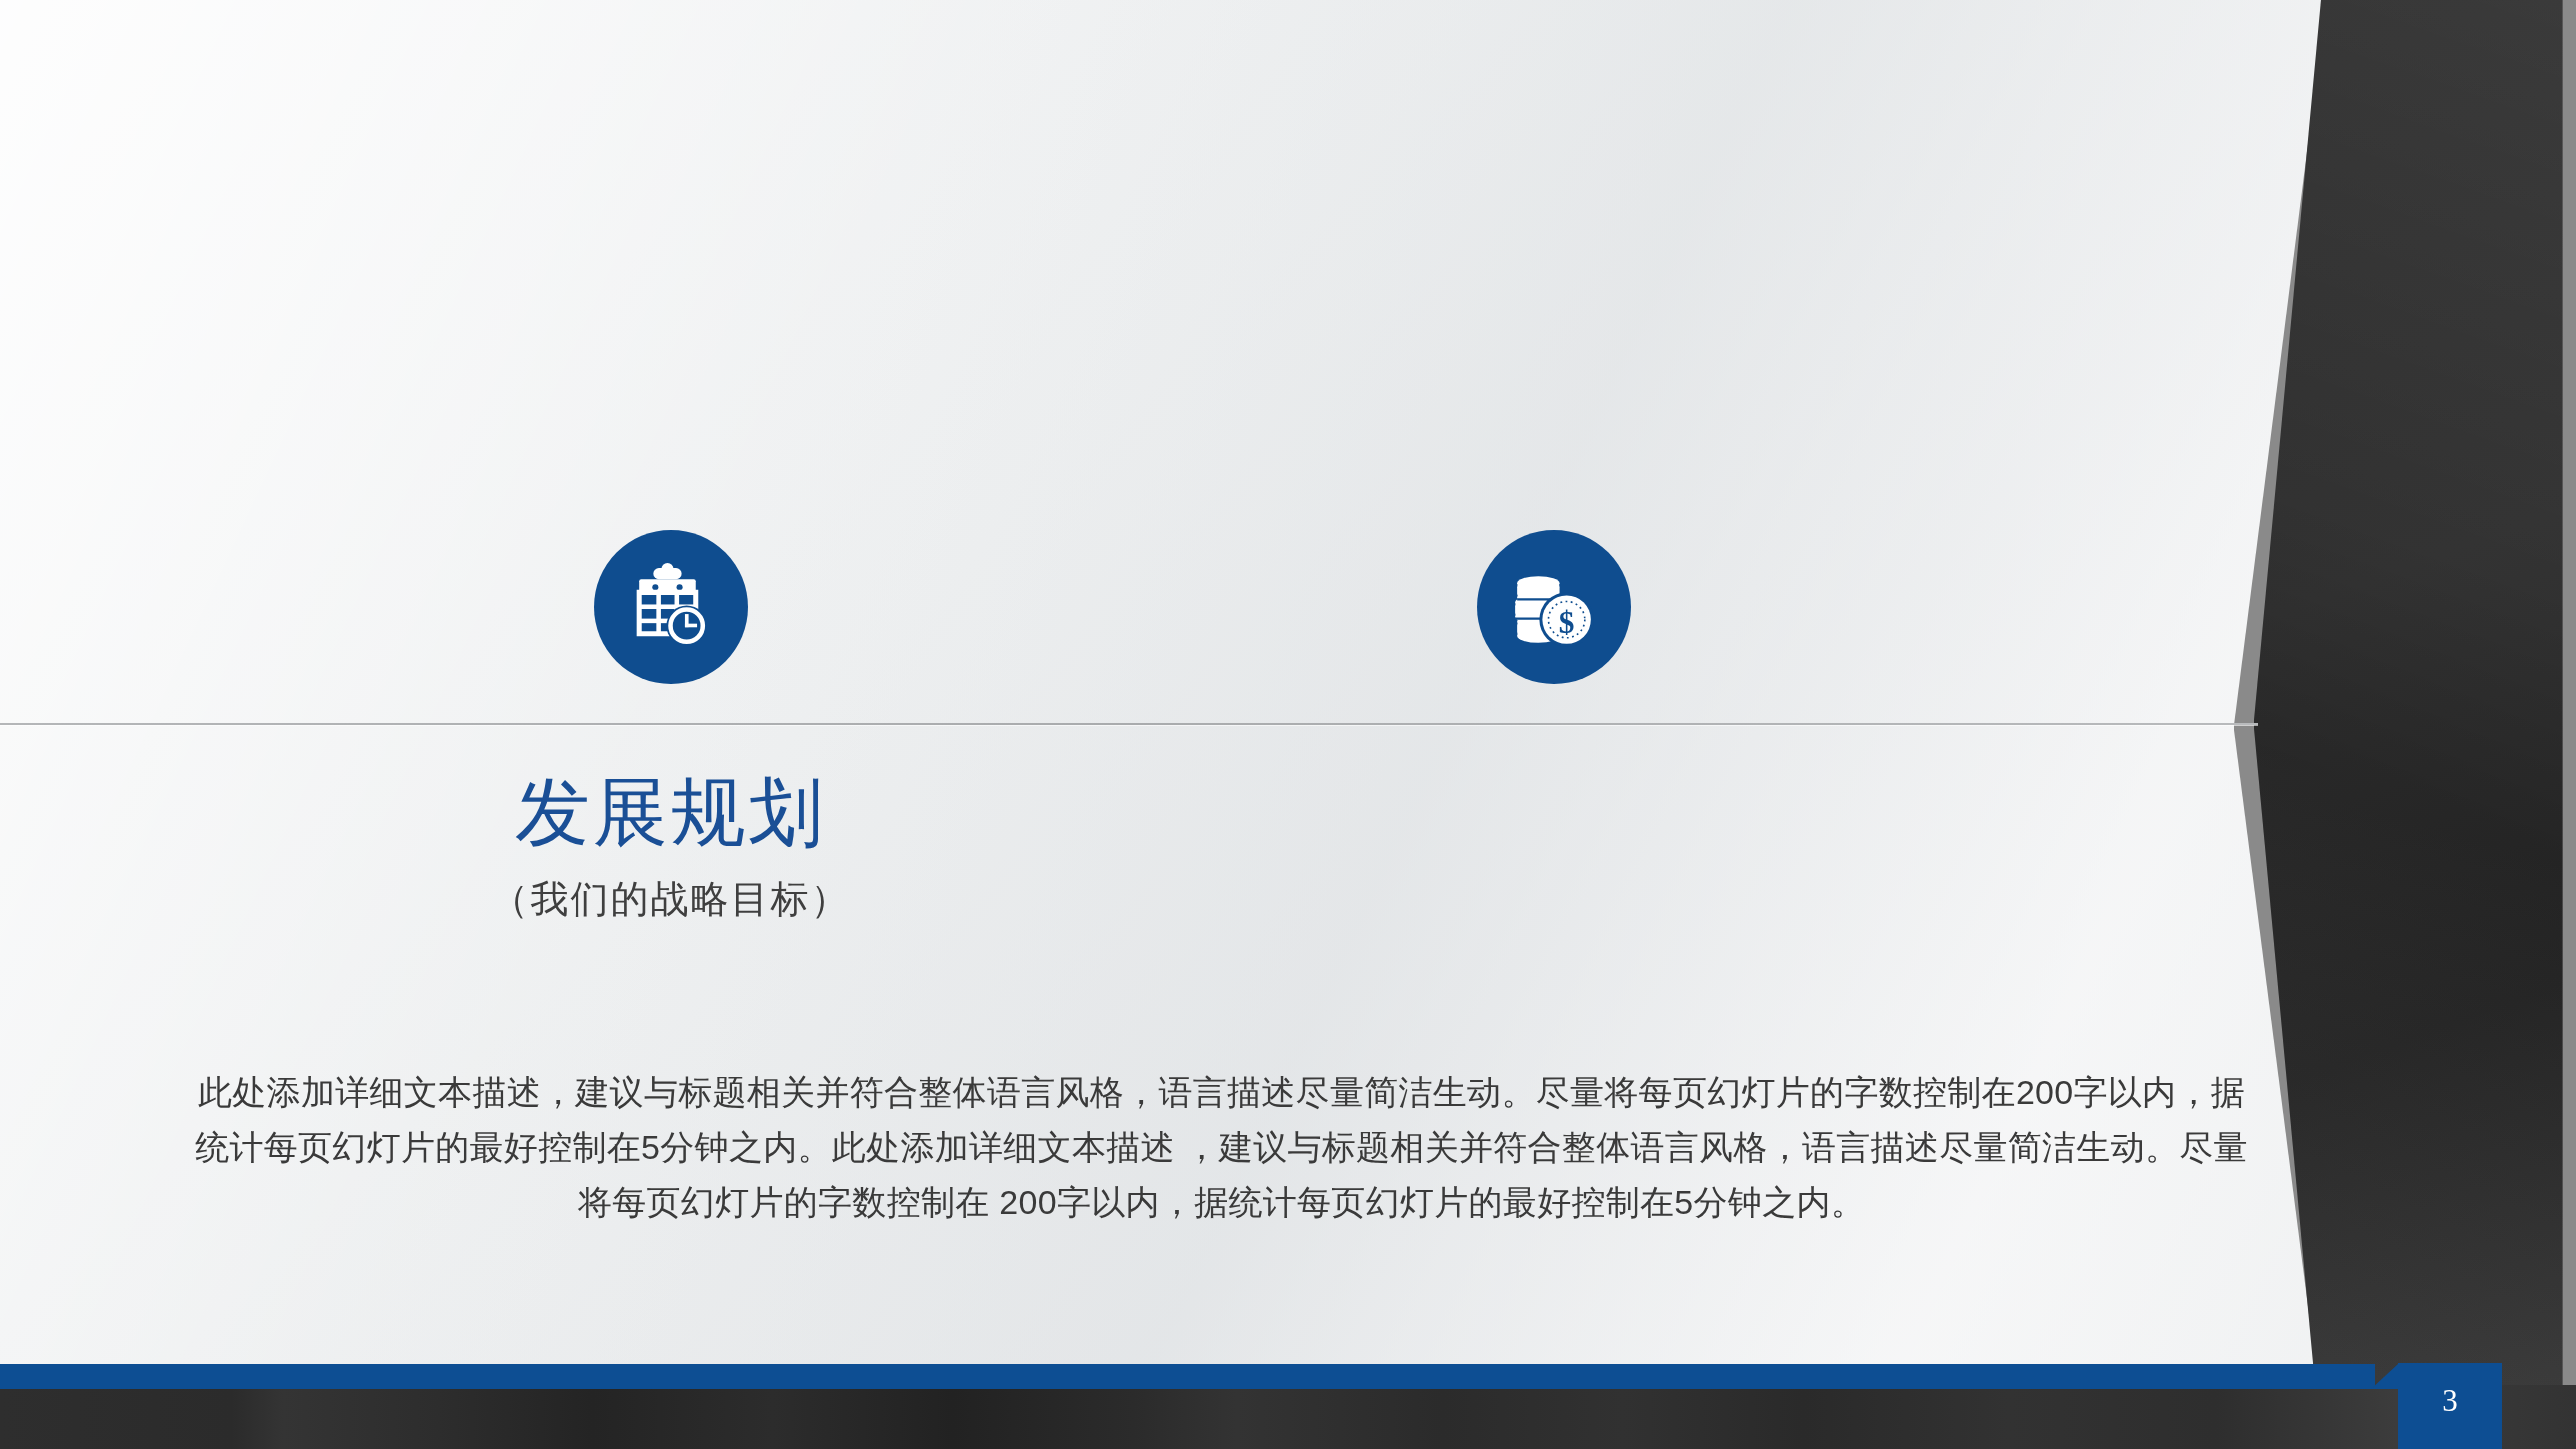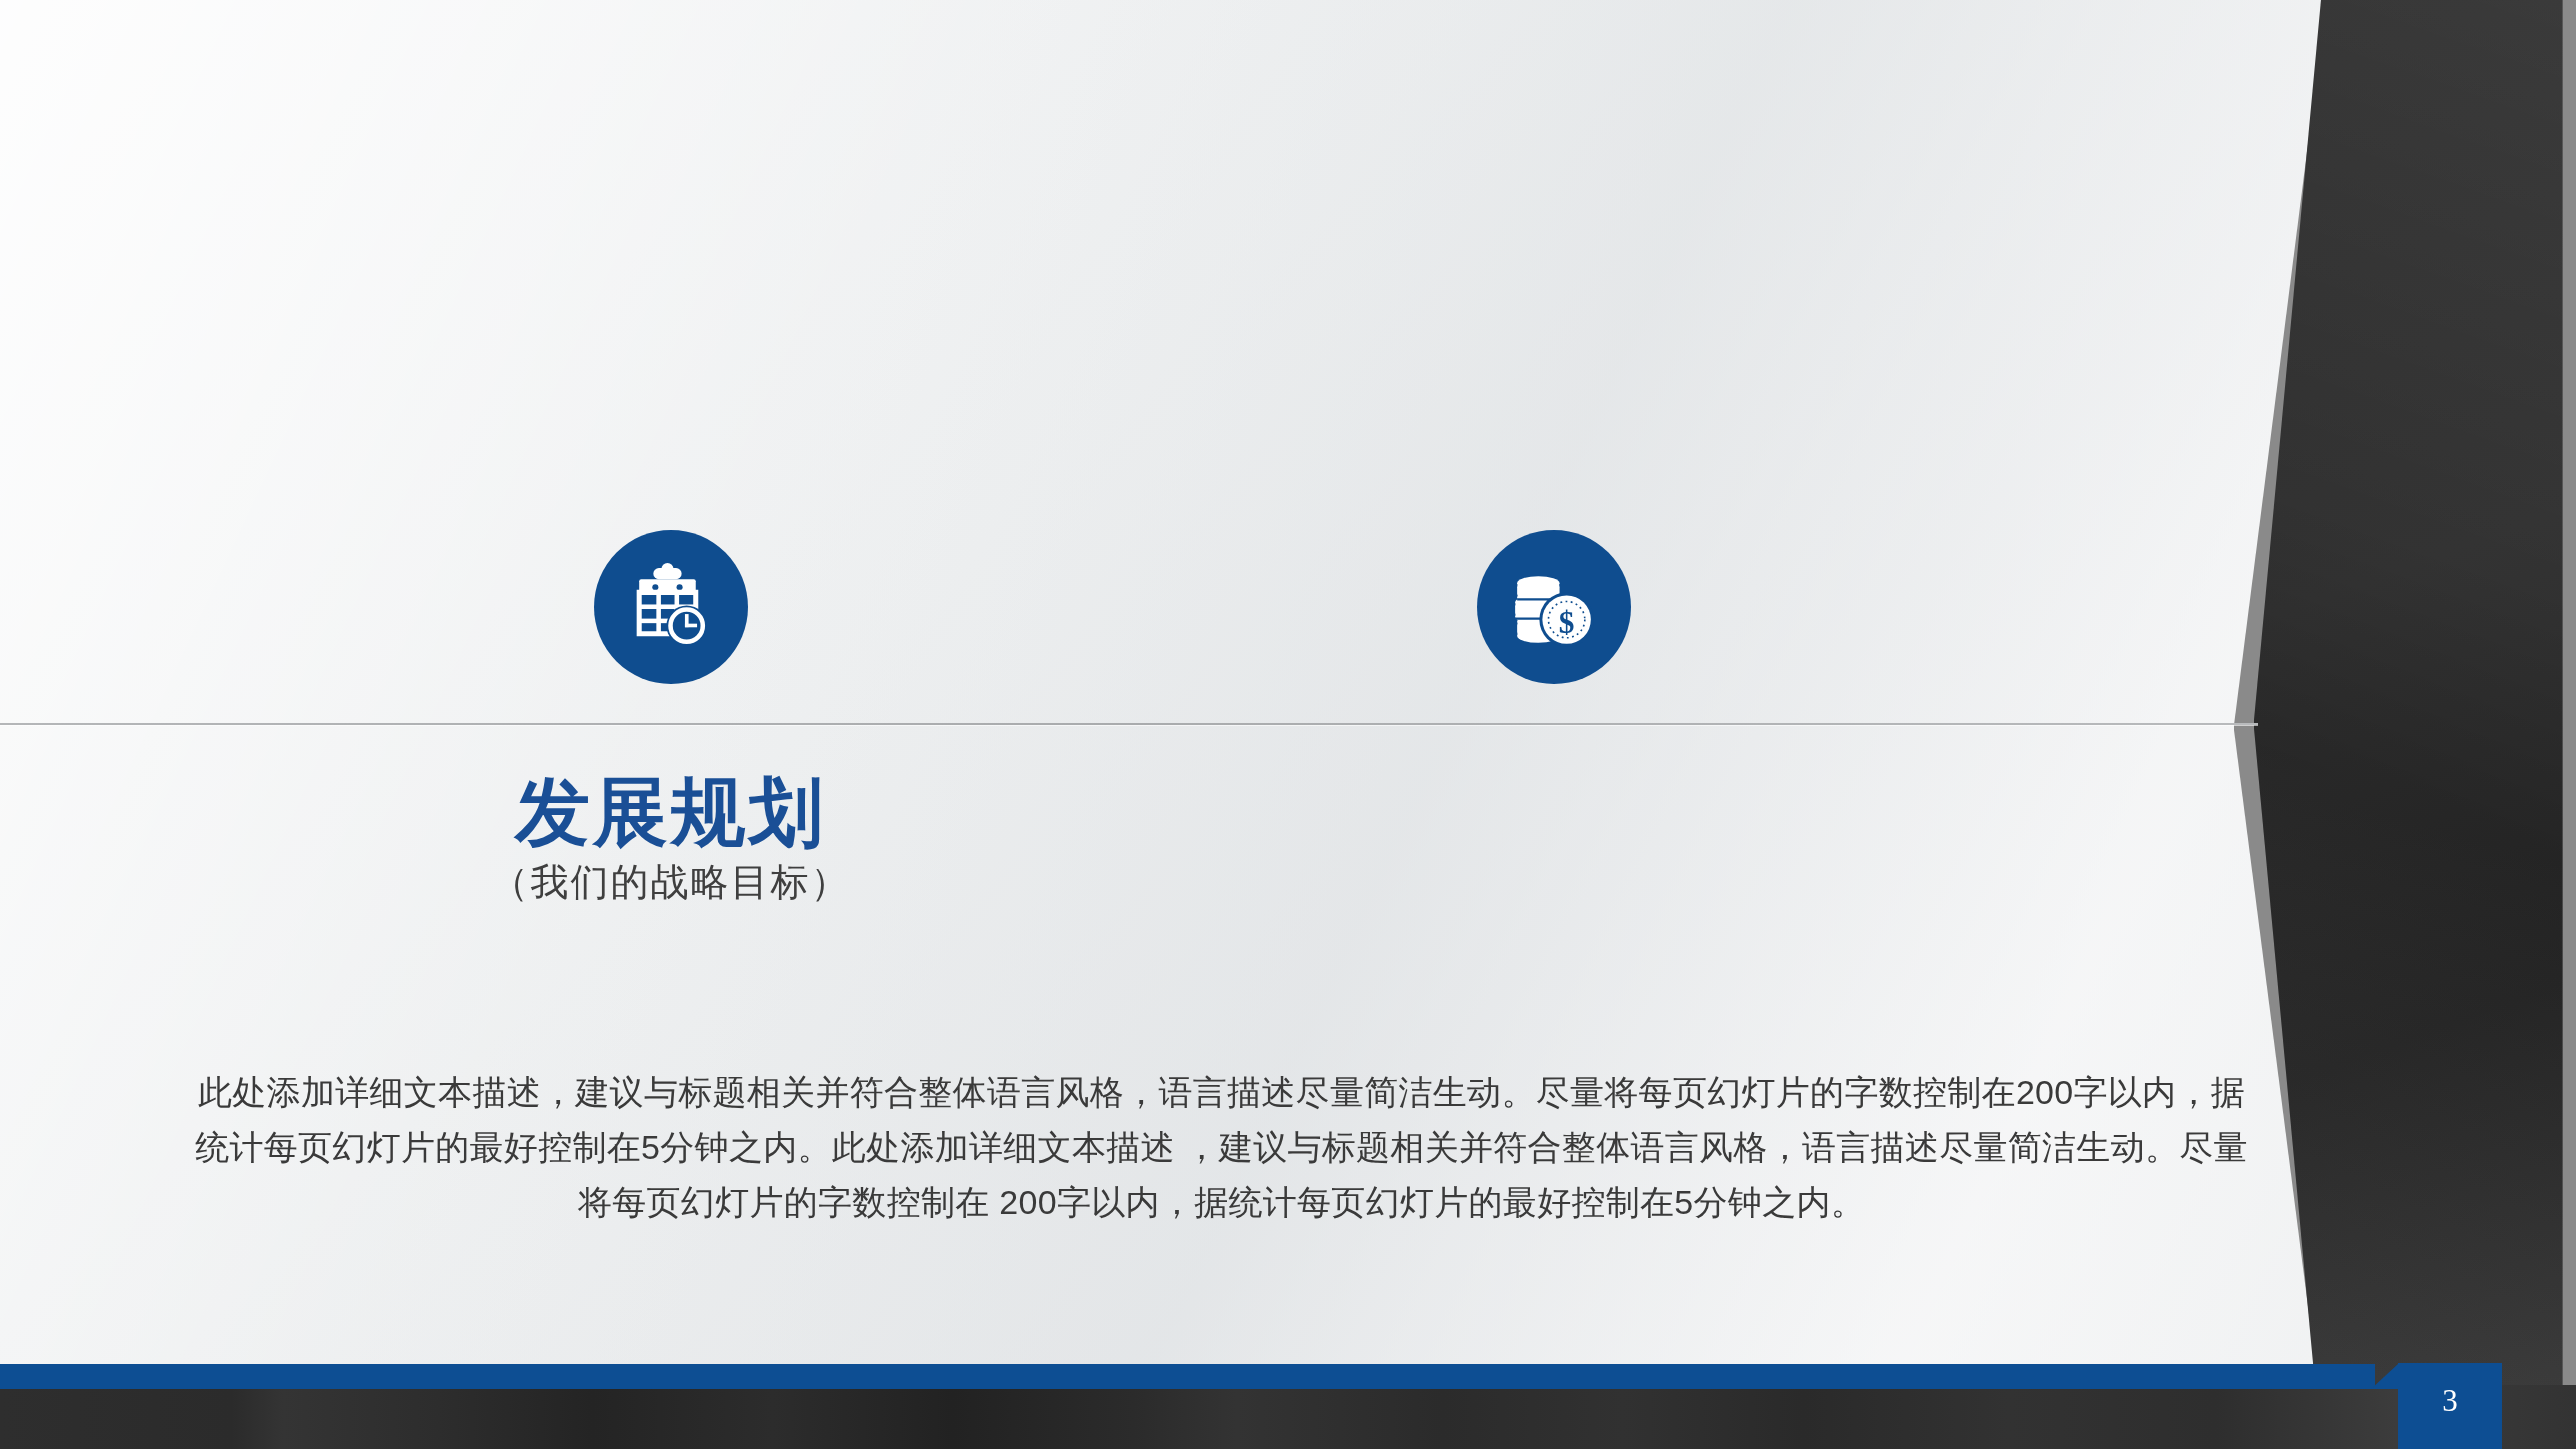--- a/index.html
+++ b/index.html
@@ -91,28 +91,28 @@
     margin: 0 auto;
     display: flex;
     align-items: center;
     justify-content: center;
   }
   .icon-circle svg { display: block; }
 
   .card-title {
     margin-top: 89px;
     font-size: 75px;
-    font-weight: bold;
+    font-weight: normal;
     color: #1a4f96;
     letter-spacing: 2.7px;
     line-height: 1.05;
     white-space: nowrap;
   }
   .card-subtitle {
-    margin-top: 8px;
+    margin-top: 25px;
     font-size: 38px;
     color: #3f3f3f;
     letter-spacing: 2px;
     line-height: 1.2;
     white-space: nowrap;
   }
 
   
   .body-text {
     position: absolute;

